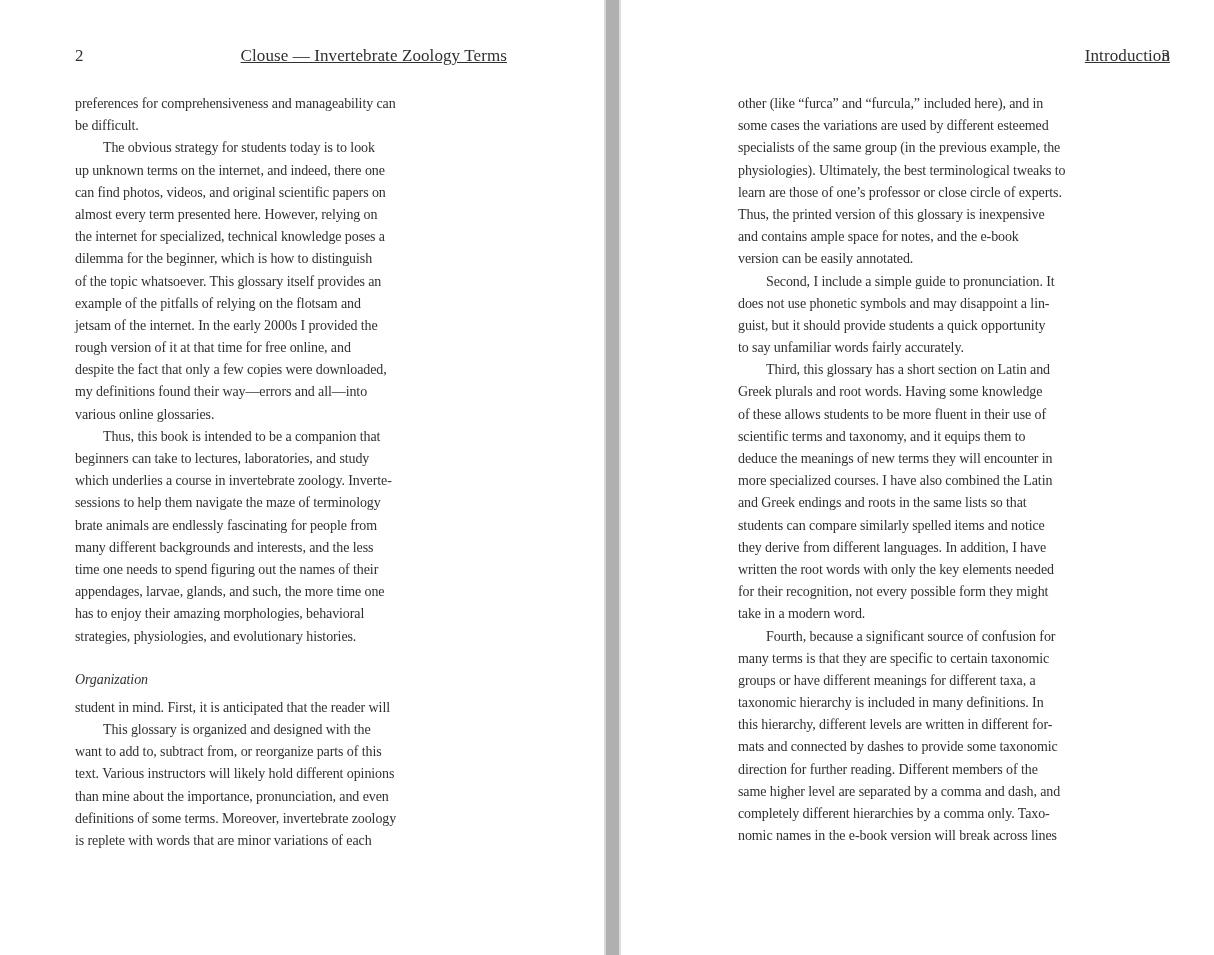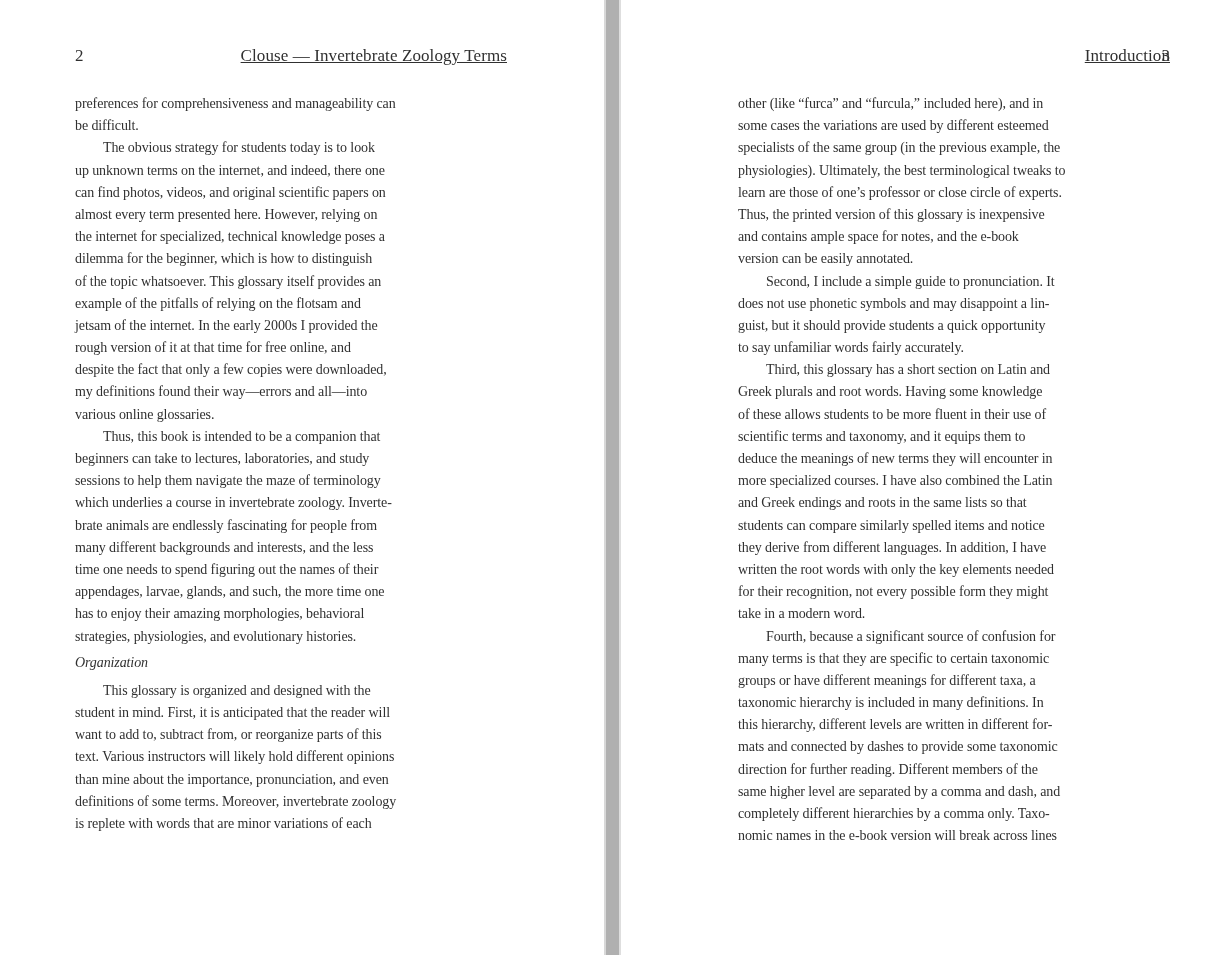--- a/index.html
+++ b/index.html
@@ -38,21 +38,21 @@
     letter-spacing: -0.1px;
   }
   .line {
     height: 22.2px;
     line-height: 22.2px;
     white-space: pre;
   }
   .line.indent { padding-left: 28px; }
 
   .block.heading {
-    margin-top: 4px;
+    margin-top: 21px;
     margin-bottom: 6px;
     font-style: italic;
   }
 
   .gutter-divider {
     position: absolute;
     left: 604px;
     top: 0;
     width: 17px;
     height: 955px;
@@ -87,35 +87,35 @@
           <div class="line">example of the pitfalls of relying on the flotsam and</div>
           <div class="line">jetsam of the internet. In the early 2000s I provided the</div>
           <div class="line">rough version of it at that time for free online, and</div>
           <div class="line">despite the fact that only a few copies were downloaded,</div>
           <div class="line">my definitions found their way—errors and all—into</div>
           <div class="line">various online glossaries.</div>
         </div>
         <div class="block para">
           <div class="line indent">Thus, this book is intended to be a companion that</div>
           <div class="line">beginners can take to lectures, laboratories, and study</div>
+          <div class="line">which underlies a course in invertebrate zoology. Inverte-</div>
           <div class="line">sessions to help them navigate the maze of terminology</div>
-          <div class="line">which underlies a course in invertebrate zoology. Inverte-</div>
           <div class="line">brate animals are endlessly fascinating for people from</div>
           <div class="line">many different backgrounds and interests, and the less</div>
           <div class="line">time one needs to spend figuring out the names of their</div>
           <div class="line">appendages, larvae, glands, and such, the more time one</div>
           <div class="line">has to enjoy their amazing morphologies, behavioral</div>
           <div class="line">strategies, physiologies, and evolutionary histories.</div>
         </div>
         <div class="block heading">
           <div class="line">Organization</div>
         </div>
         <div class="block para">
+          <div class="line">student in mind. First, it is anticipated that the reader will</div>
           <div class="line indent">This glossary is organized and designed with the</div>
-          <div class="line">student in mind. First, it is anticipated that the reader will</div>
           <div class="line">want to add to, subtract from, or reorganize parts of this</div>
           <div class="line">text. Various instructors will likely hold different opinions</div>
           <div class="line">than mine about the importance, pronunciation, and even</div>
           <div class="line">definitions of some terms. Moreover, invertebrate zoology</div>
           <div class="line">is replete with words that are minor variations of each</div>
         </div>
       </div>
   </div>
 
   <div class="gutter-divider" style="background: rgb(176, 176, 176);"></div>

